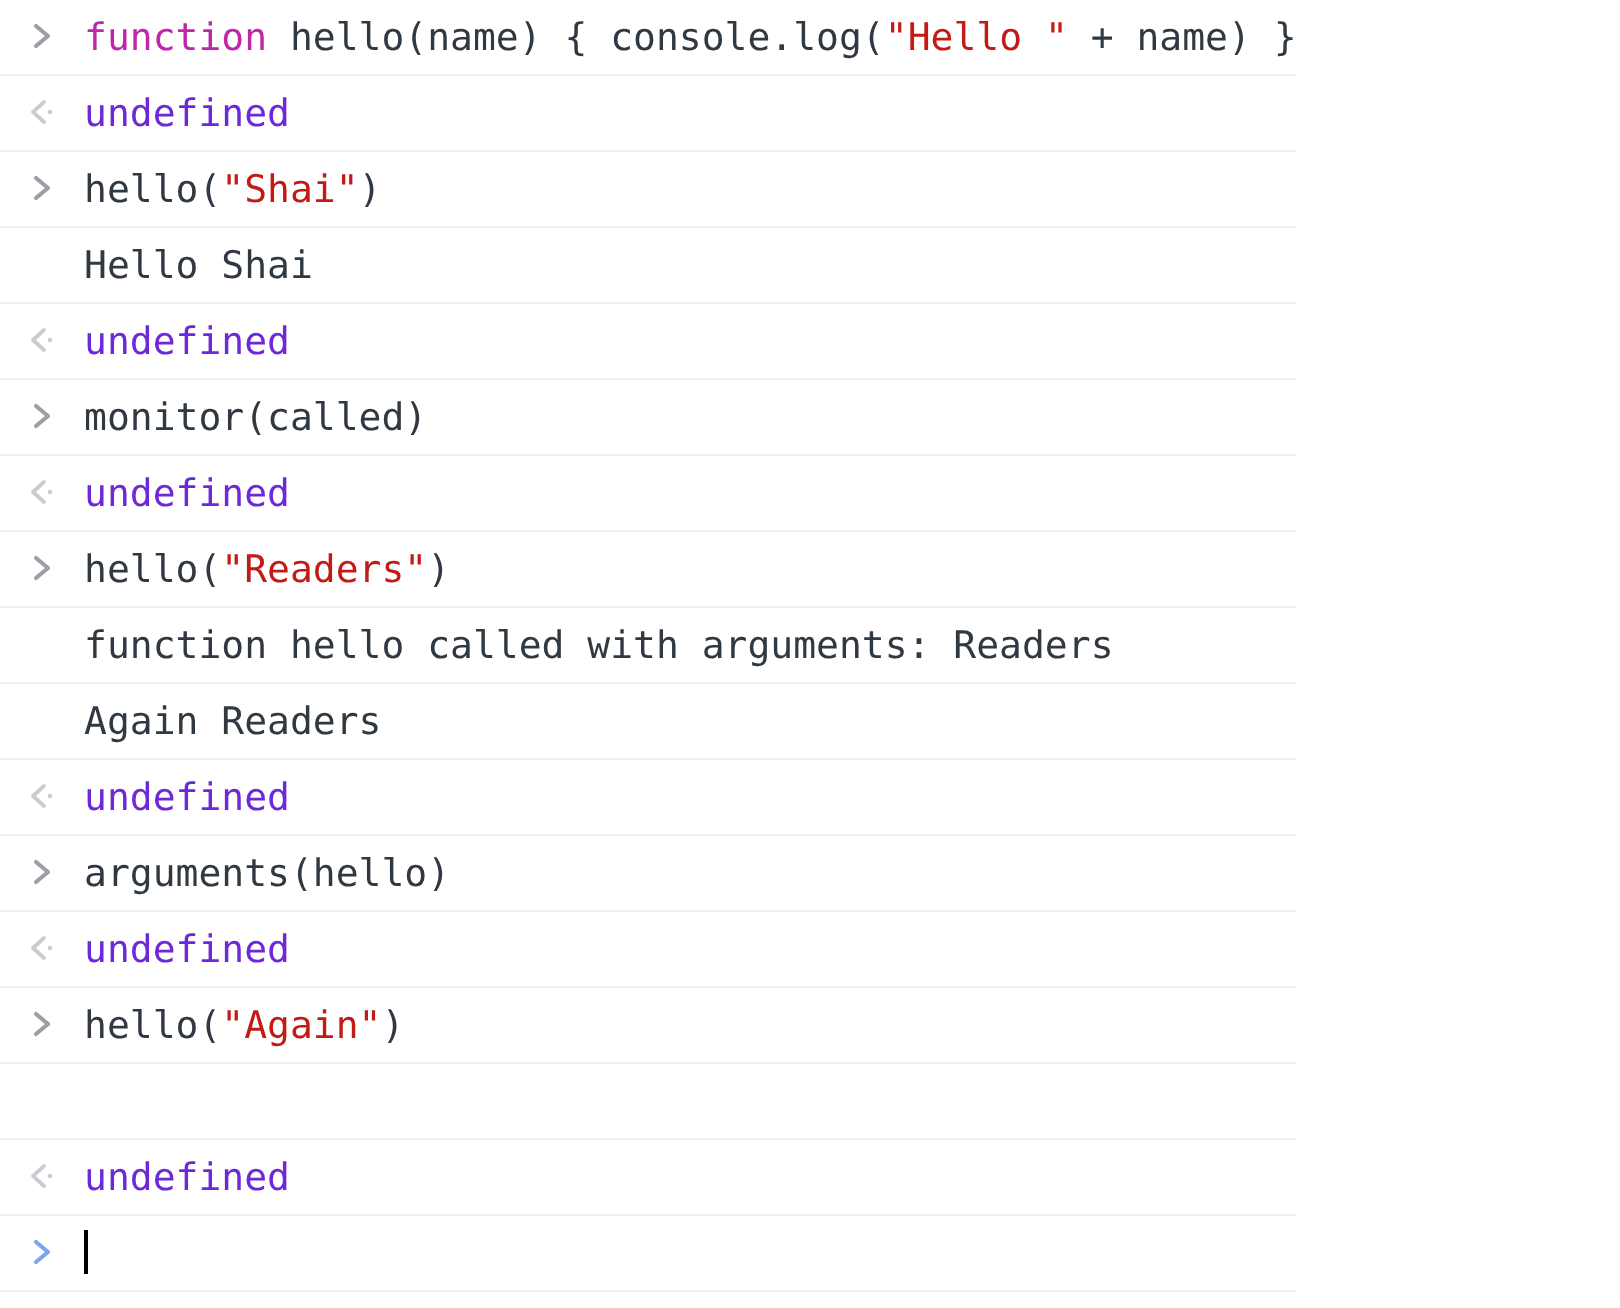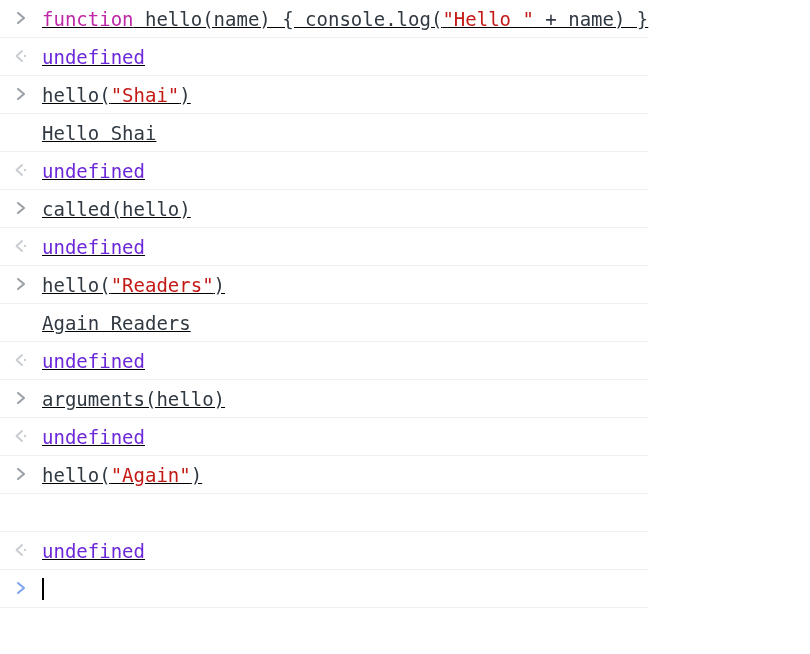--- a/index.html
+++ b/index.html
@@ -14,21 +14,20 @@
     overflow: hidden;
     font-family: "DejaVu Sans Mono", "Liberation Mono", monospace;
   }
 
   #console-panel {
     width: 810px;
     height: 654px;
     background: #ffffff;
     display: flex;
     box-sizing: border-box;
-    text-decoration: underline;
   }
 
   .console-row {
     position: relative;
     height: 38px;
     min-height: 38px;
     box-sizing: border-box;
     border-bottom: 1px solid #f0f0f0;
     display: flex;
     align-items: center;
@@ -98,28 +97,29 @@
       <div class="console-row"><div class="gutter"><svg class="arrow-svg" width="14" height="14" viewBox="0 0 14 14">
             <path d="M4 2 L10 7 L4 12" fill="none" stroke="#9aa0a6" stroke-width="2.1" stroke-linecap="round" stroke-linejoin="round"></path>
           </svg></div><div class="row-text"><span class="t-input">hello(</span><span class="t-string">"Shai"</span><span class="t-input">)</span></div></div>
       <div class="console-row"><div class="gutter"></div><div class="row-text"><span class="t-output">Hello Shai</span></div></div>
       <div class="console-row"><div class="gutter"><svg class="arrow-svg" width="16" height="14" viewBox="0 0 16 14">
             <path d="M9 2 L3.5 7 L9 12" fill="none" stroke="#c8cdd2" stroke-width="1.9" stroke-linecap="round" stroke-linejoin="round"></path>
             <circle cx="12" cy="7" r="1.15" fill="#c8cdd2"></circle>
           </svg></div><div class="row-text"><span class="t-result">undefined</span></div></div>
       <div class="console-row"><div class="gutter"><svg class="arrow-svg" width="14" height="14" viewBox="0 0 14 14">
             <path d="M4 2 L10 7 L4 12" fill="none" stroke="#9aa0a6" stroke-width="2.1" stroke-linecap="round" stroke-linejoin="round"></path>
-          </svg></div><div class="row-text"><span class="t-input">called(hello)</span></div></div>
+          </svg></div><div class="row-text"><span class="t-input">monitor(called)</span></div></div>
       <div class="console-row"><div class="gutter"><svg class="arrow-svg" width="16" height="14" viewBox="0 0 16 14">
             <path d="M9 2 L3.5 7 L9 12" fill="none" stroke="#c8cdd2" stroke-width="1.9" stroke-linecap="round" stroke-linejoin="round"></path>
             <circle cx="12" cy="7" r="1.15" fill="#c8cdd2"></circle>
           </svg></div><div class="row-text"><span class="t-result">undefined</span></div></div>
       <div class="console-row"><div class="gutter"><svg class="arrow-svg" width="14" height="14" viewBox="0 0 14 14">
             <path d="M4 2 L10 7 L4 12" fill="none" stroke="#9aa0a6" stroke-width="2.1" stroke-linecap="round" stroke-linejoin="round"></path>
           </svg></div><div class="row-text"><span class="t-input">hello(</span><span class="t-string">"Readers"</span><span class="t-input">)</span></div></div>
+      <div class="console-row"><div class="gutter"></div><div class="row-text"><span class="t-output">function hello called with arguments: Readers</span></div></div>
       <div class="console-row"><div class="gutter"></div><div class="row-text"><span class="t-output">Again Readers</span></div></div>
       <div class="console-row"><div class="gutter"><svg class="arrow-svg" width="16" height="14" viewBox="0 0 16 14">
             <path d="M9 2 L3.5 7 L9 12" fill="none" stroke="#c8cdd2" stroke-width="1.9" stroke-linecap="round" stroke-linejoin="round"></path>
             <circle cx="12" cy="7" r="1.15" fill="#c8cdd2"></circle>
           </svg></div><div class="row-text"><span class="t-result">undefined</span></div></div>
       <div class="console-row"><div class="gutter"><svg class="arrow-svg" width="14" height="14" viewBox="0 0 14 14">
             <path d="M4 2 L10 7 L4 12" fill="none" stroke="#9aa0a6" stroke-width="2.1" stroke-linecap="round" stroke-linejoin="round"></path>
           </svg></div><div class="row-text"><span class="t-input">arguments(hello)</span></div></div>
       <div class="console-row"><div class="gutter"><svg class="arrow-svg" width="16" height="14" viewBox="0 0 16 14">
             <path d="M9 2 L3.5 7 L9 12" fill="none" stroke="#c8cdd2" stroke-width="1.9" stroke-linecap="round" stroke-linejoin="round"></path>

